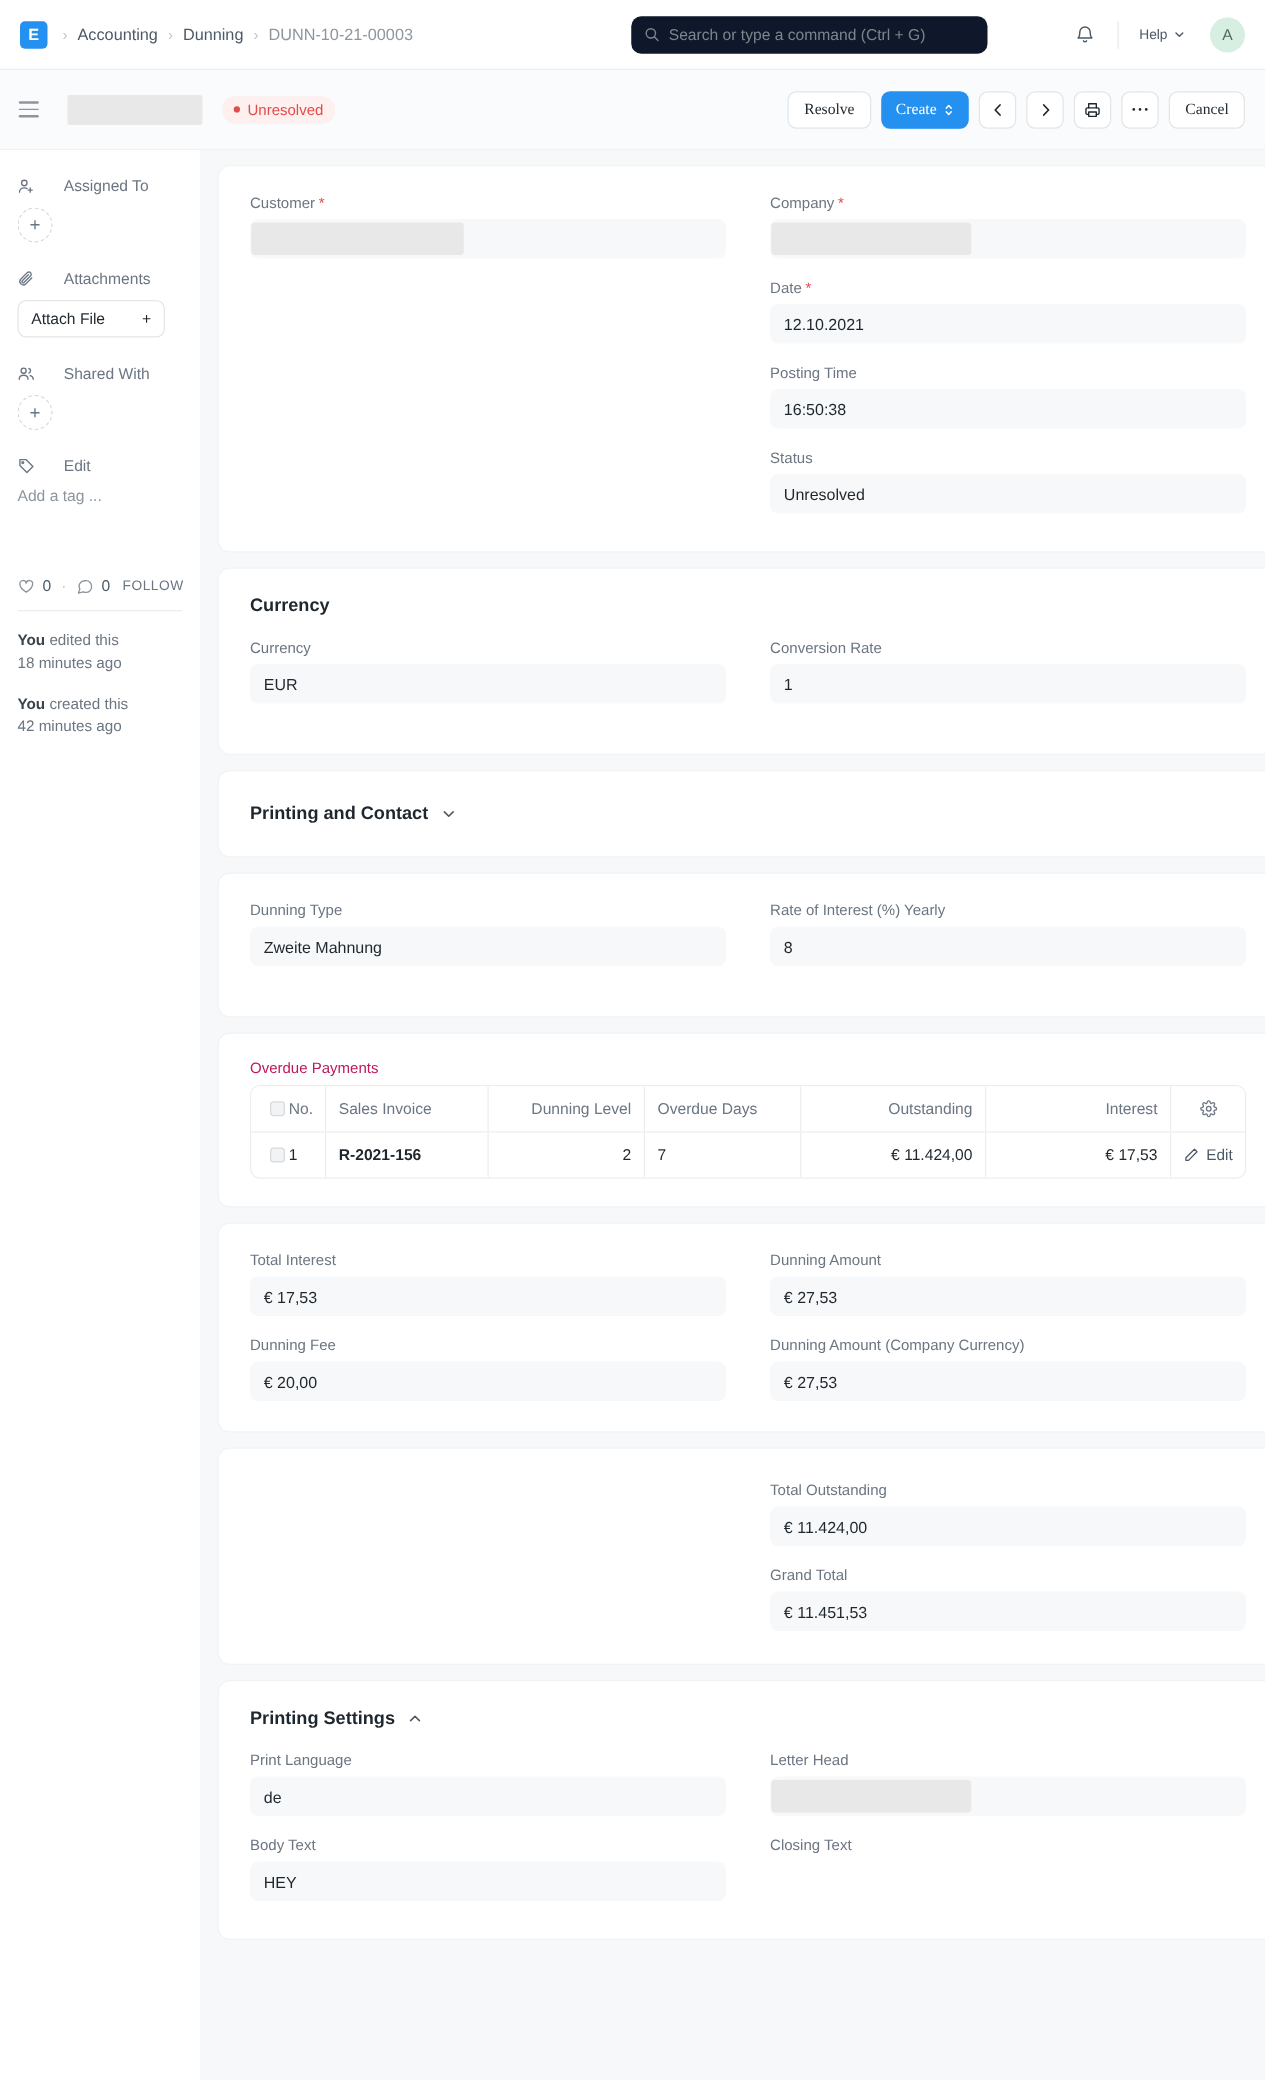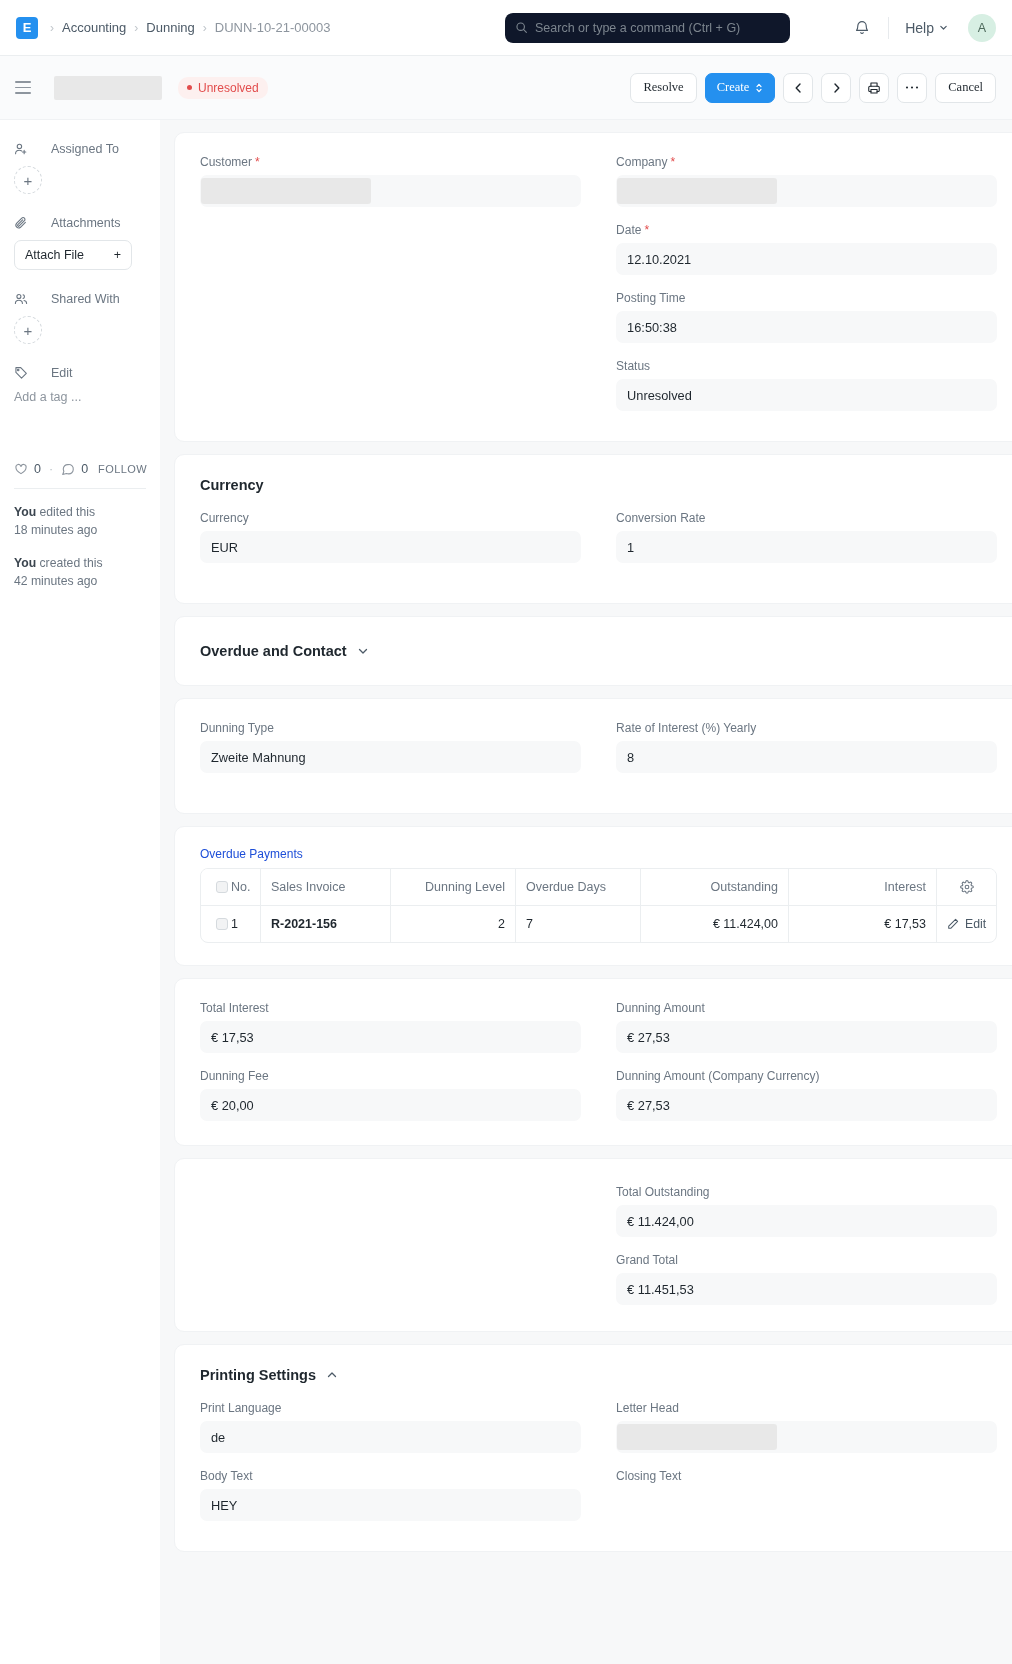--- a/index.html
+++ b/index.html
@@ -58,21 +58,21 @@
     height: 100%;
   }
   .bell-btn {
     width: 32px; height: 32px;
     display:flex; align-items:center; justify-content:center;
     cursor: pointer; border-radius: 6px;
   }
   .nav-divider { width:1px; height:22px; background:#e7eaed; margin:0 10px; }
   .help-btn {
     display:flex; align-items:center; gap:5px;
-    font-size:14px; color:#4c5a67; cursor:pointer;
+    font-size:11px; color:#4c5a67; cursor:pointer;
     padding: 5px 6px; border-radius:6px;
   }
   .avatar {
     width: 28px; height: 28px; border-radius: 50%;
     background: #d7efe3;
     color: #4e6a5c;
     font-size: 12.5px;
     display:flex; align-items:center; justify-content:center;
     margin-left: 14px;
     cursor: pointer;
@@ -218,21 +218,21 @@
   .fval.redacted { background:#f7f8f9; padding:0; }
   .redact-bar { height: 26px; background:#e8e8e8; border-radius:3px; }
 
   .sec-title {
     font-size: 14.5px; font-weight: 700; color:#1f272e;
     display:flex; align-items:center; gap:10px;
   }
   .collapse-section { display:flex; align-items:center; cursor:pointer; }
 
   
-  .gt-label { font-size:12px; color:#1d4ed8; margin-bottom:7px; }
+  .gt-label { font-size:12px; color:#be185d; margin-bottom:7px; }
   .gtable {
     border: 1px solid #ebeef0;
     border-radius: 8px;
     overflow: hidden;
     font-size: 12.5px;
   }
   .gt-row { display:flex; }
   .gt-head { background:#ffffff; border-bottom:1px solid #ebeef0; color:#6b7682; }
   .gt-cell {
     padding: 10px 10px;
@@ -516,21 +516,21 @@
         </div>
         <div class="field">
           <div class="flabel">Conversion Rate</div>
           <div class="fval">1</div>
         </div>
       </div>
     </section>
 
     <section class="card" style="padding-top:26px;padding-bottom:26px;">
       <div class="sec-title collapse-section">
-        <span>Overdue and Contact</span>
+        <span>Printing and Contact</span>
         <span class="icon">
           <svg width="12" height="12" viewBox="0 0 12 12" fill="none" stroke="#4c5a67" stroke-width="1.3" stroke-linecap="round" stroke-linejoin="round">
               <path d="M2.5 4.5L6 8 9.5 4.5"></path>
             </svg>
         </span>
       </div>
     </section>
 
     <section class="card">
       <div class="grid2">

